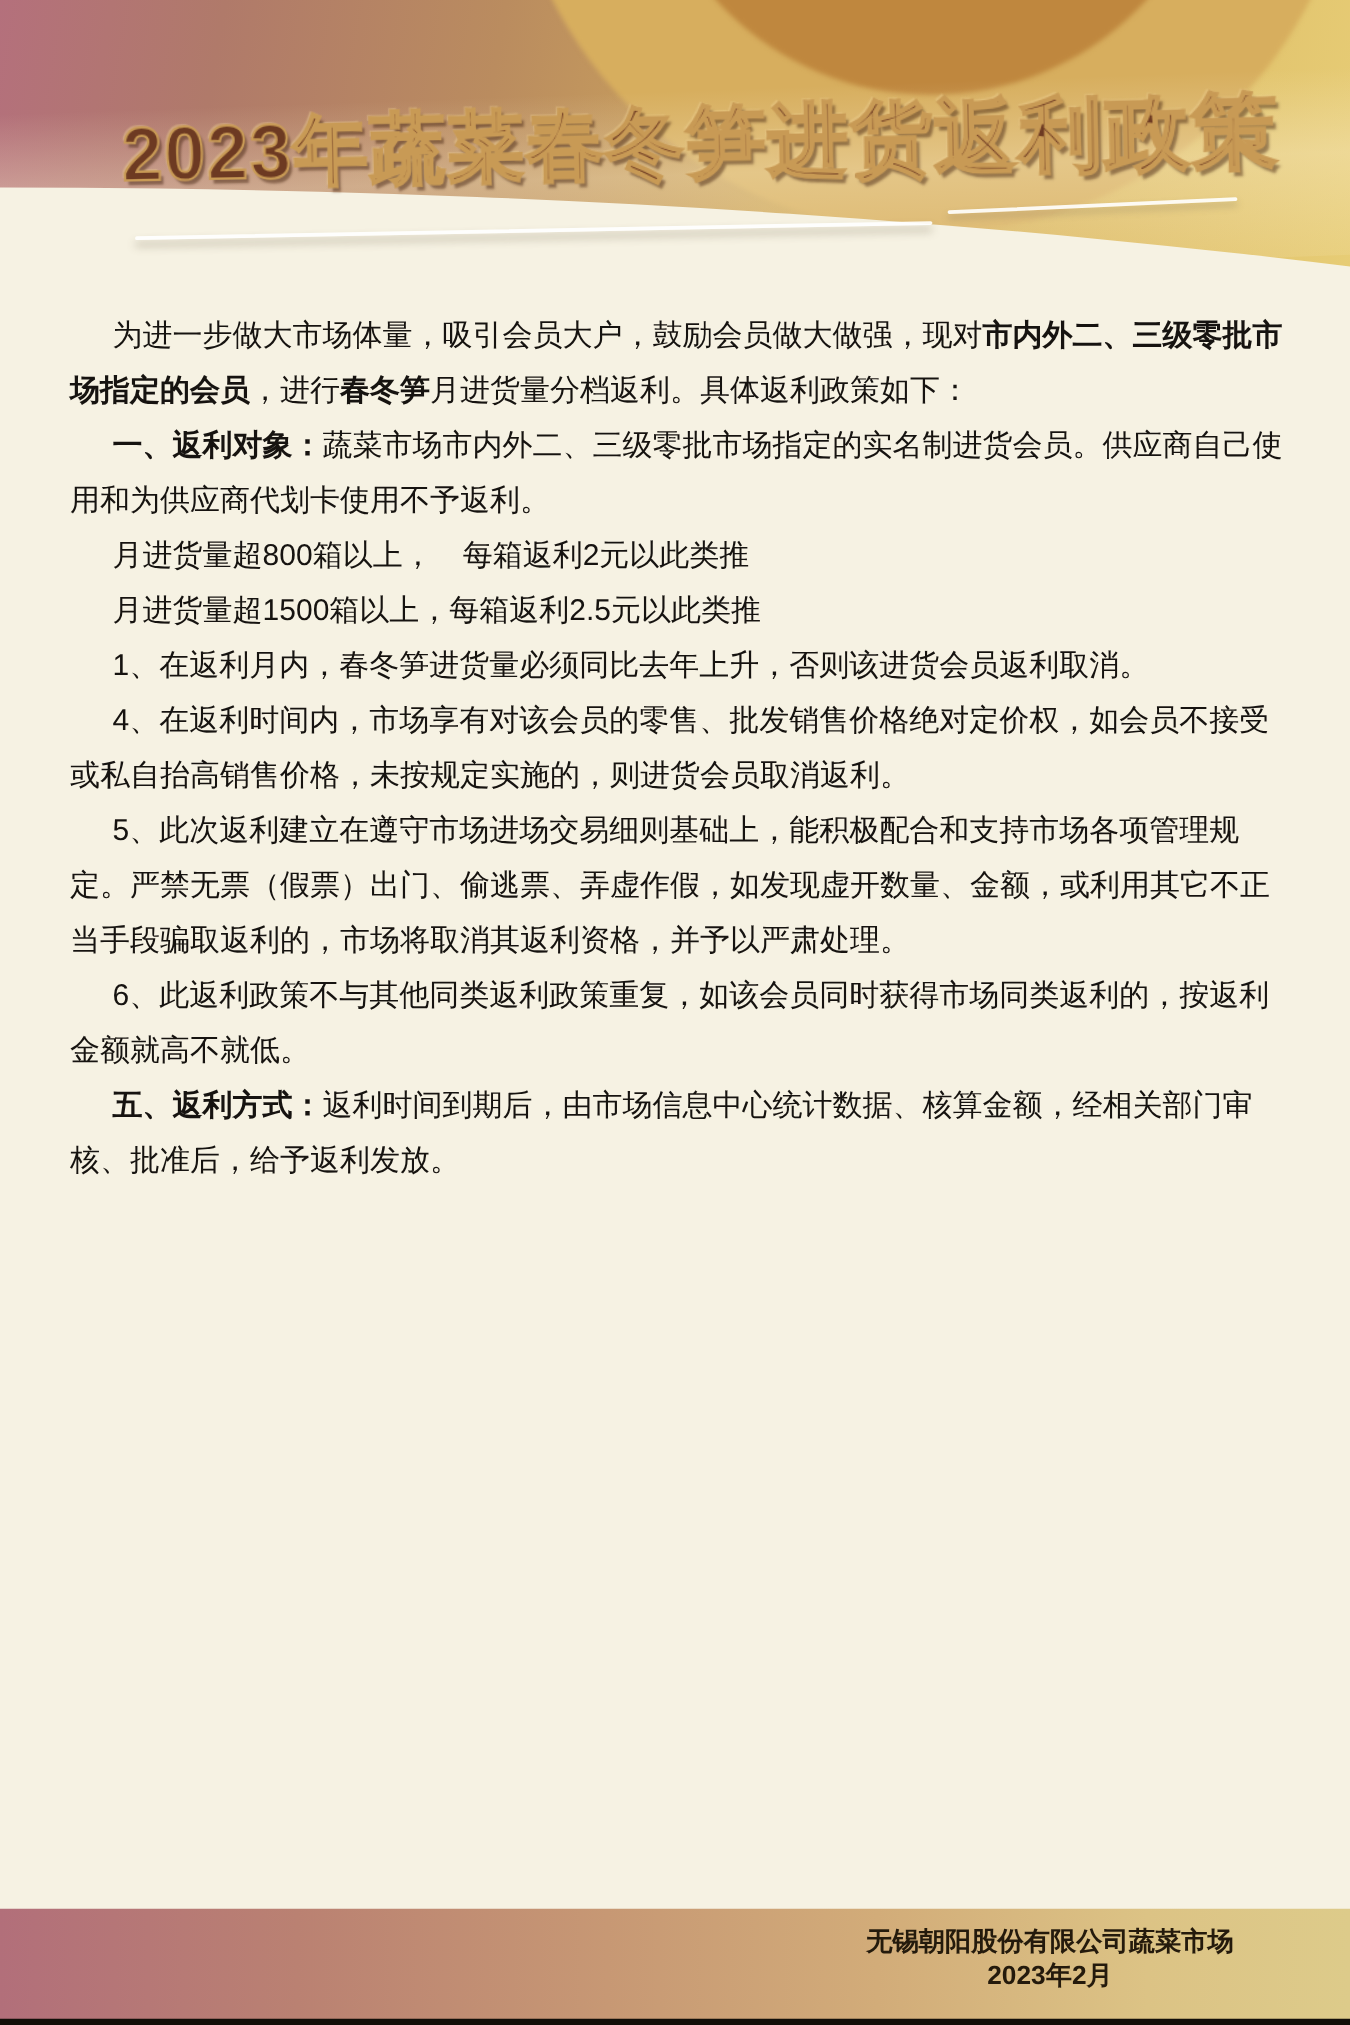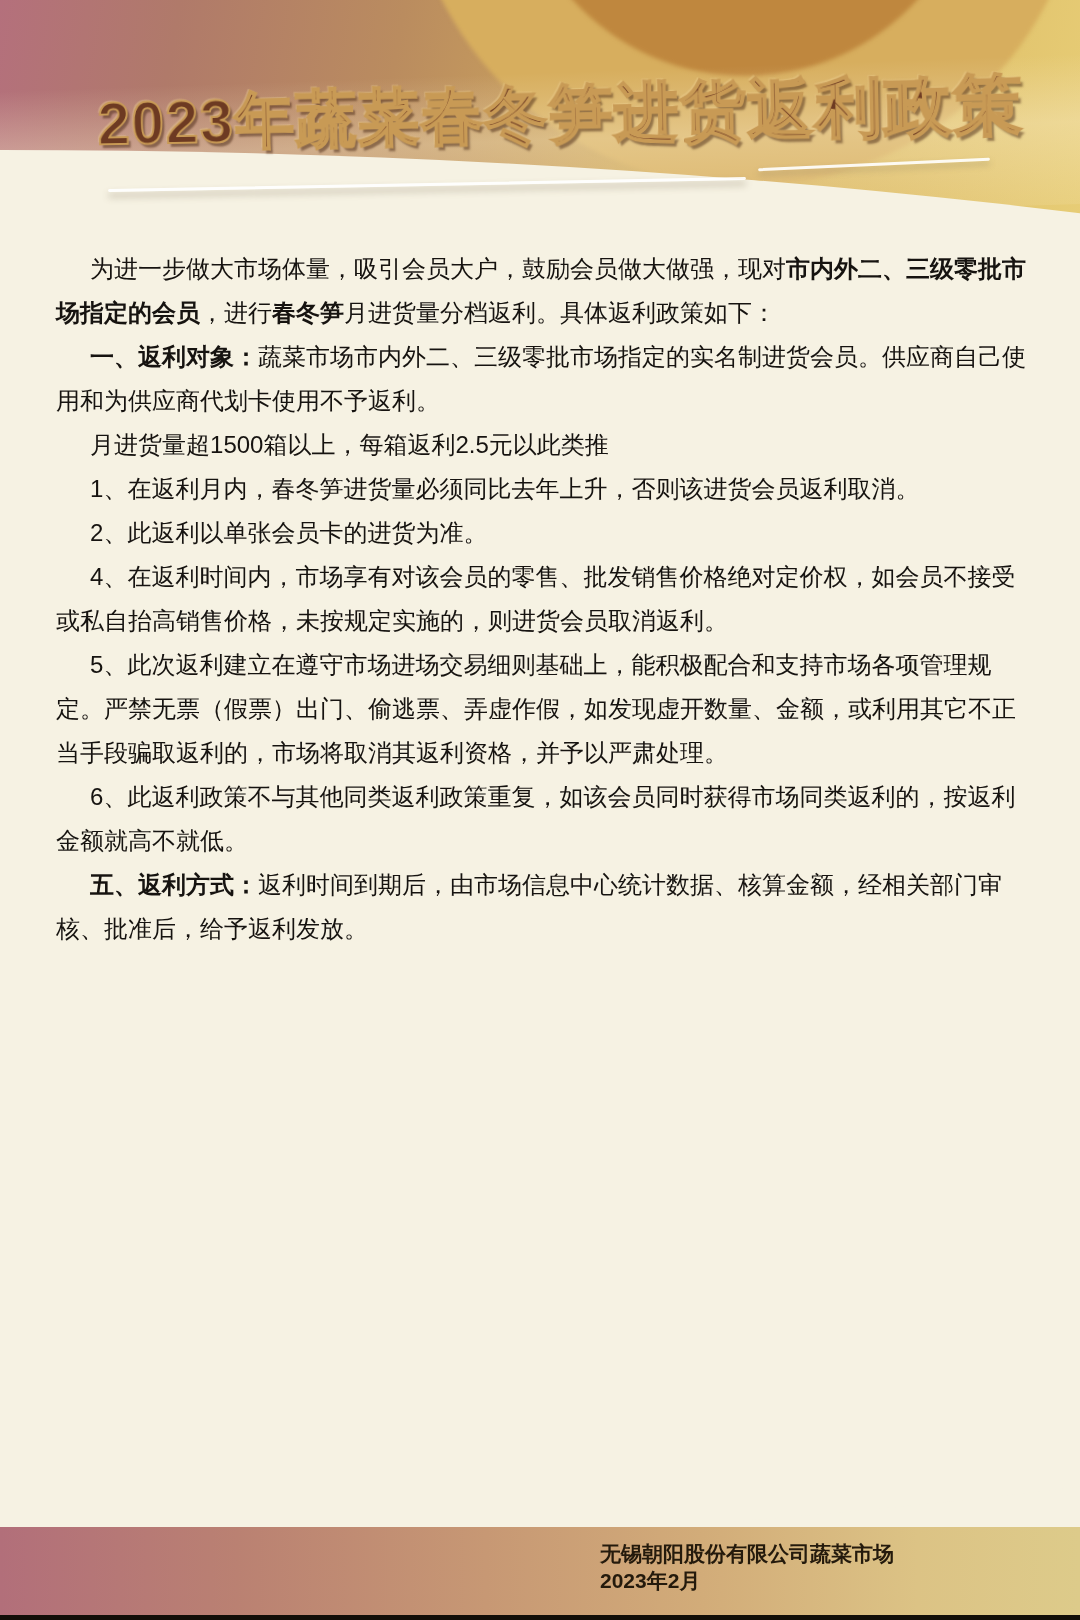--- a/index.html
+++ b/index.html
@@ -57,21 +57,21 @@
   }
   .para{margin:0;text-indent:1.42em;}
   .b{font-weight:700;}
   
   .footer{
     position:absolute;top:1527px;left:0;width:1080px;height:93px;z-index:4;
     background:linear-gradient(90deg,#b26f7a 0%,#ba8172 22%,#c79874 45%,
                #d2ac79 65%,#dcc385 85%,#ddcb8a 100%);
   }
   .footer-text{
-    position:absolute;left:600px;top:13px;width:480px;
+    position:absolute;left:600px;top:13px;width:480px;text-align:center;
     font-weight:700;font-size:21px;line-height:27px;color:#241a0c;
   }
   .page-bottom-edge{
     position:absolute;left:0;bottom:0;width:100%;height:5px;background:#120e08;z-index:7;
   }
 </style>
 </head>
 <body>
 
 <div class="page">
@@ -82,23 +82,23 @@
     <div class="light-band"></div>
     <div class="swoosh"></div>
     <div class="streak s1"></div>
     <div class="streak s2"></div>
     <h1 class="title">2023年蔬菜春冬笋进货返利政策</h1>
   </div>
 
   <main class="policy-body">
       <p class="para"><span class="">为进一步做大市场体量，吸引会员大户，鼓励会员做大做强，现对</span><span class="b">市内外二、三级零批市场指定的会员</span><span class="">，进行</span><span class="b">春冬笋</span><span class="">月进货量分档返利。具体返利政策如下：</span></p>
       <p class="para"><span class="b">一、返利对象：</span><span class="">蔬菜市场市内外二、三级零批市场指定的实名制进货会员。供应商自己使用和为供应商代划卡使用不予返利。</span></p>
+      <p class="para"><span class="">月进货量超800箱以上，　每箱返利2元以此类推</span></p>
       <p class="para"><span class="">月进货量超1500箱以上，每箱返利2.5元以此类推</span></p>
       <p class="para"><span class="">1、在返利月内，春冬笋进货量必须同比去年上升，否则该进货会员返利取消。</span></p>
-      <p class="para"><span class="">2、此返利以单张会员卡的进货为准。</span></p>
       <p class="para"><span class="">4、在返利时间内，市场享有对该会员的零售、批发销售价格绝对定价权，如会员不接受或私自抬高销售价格，未按规定实施的，则进货会员取消返利。</span></p>
       <p class="para"><span class="">5、此次返利建立在遵守市场进场交易细则基础上，能积极配合和支持市场各项管理规定。严禁无票（假票）出门、偷逃票、弄虚作假，如发现虚开数量、金额，或利用其它不正当手段骗取返利的，市场将取消其返利资格，并予以严肃处理。</span></p>
       <p class="para"><span class="">6、此返利政策不与其他同类返利政策重复，如该会员同时获得市场同类返利的，按返利金额就高不就低。</span></p>
       <p class="para"><span class="b">五、返利方式：</span><span class="">返利时间到期后，由市场信息中心统计数据、核算金额，经相关部门审核、批准后，给予返利发放。</span></p>
     </main>
 
   <div class="footer">
     <div class="footer-text">
       <div>无锡朝阳股份有限公司蔬菜市场</div>
       <div>2023年2月</div>

